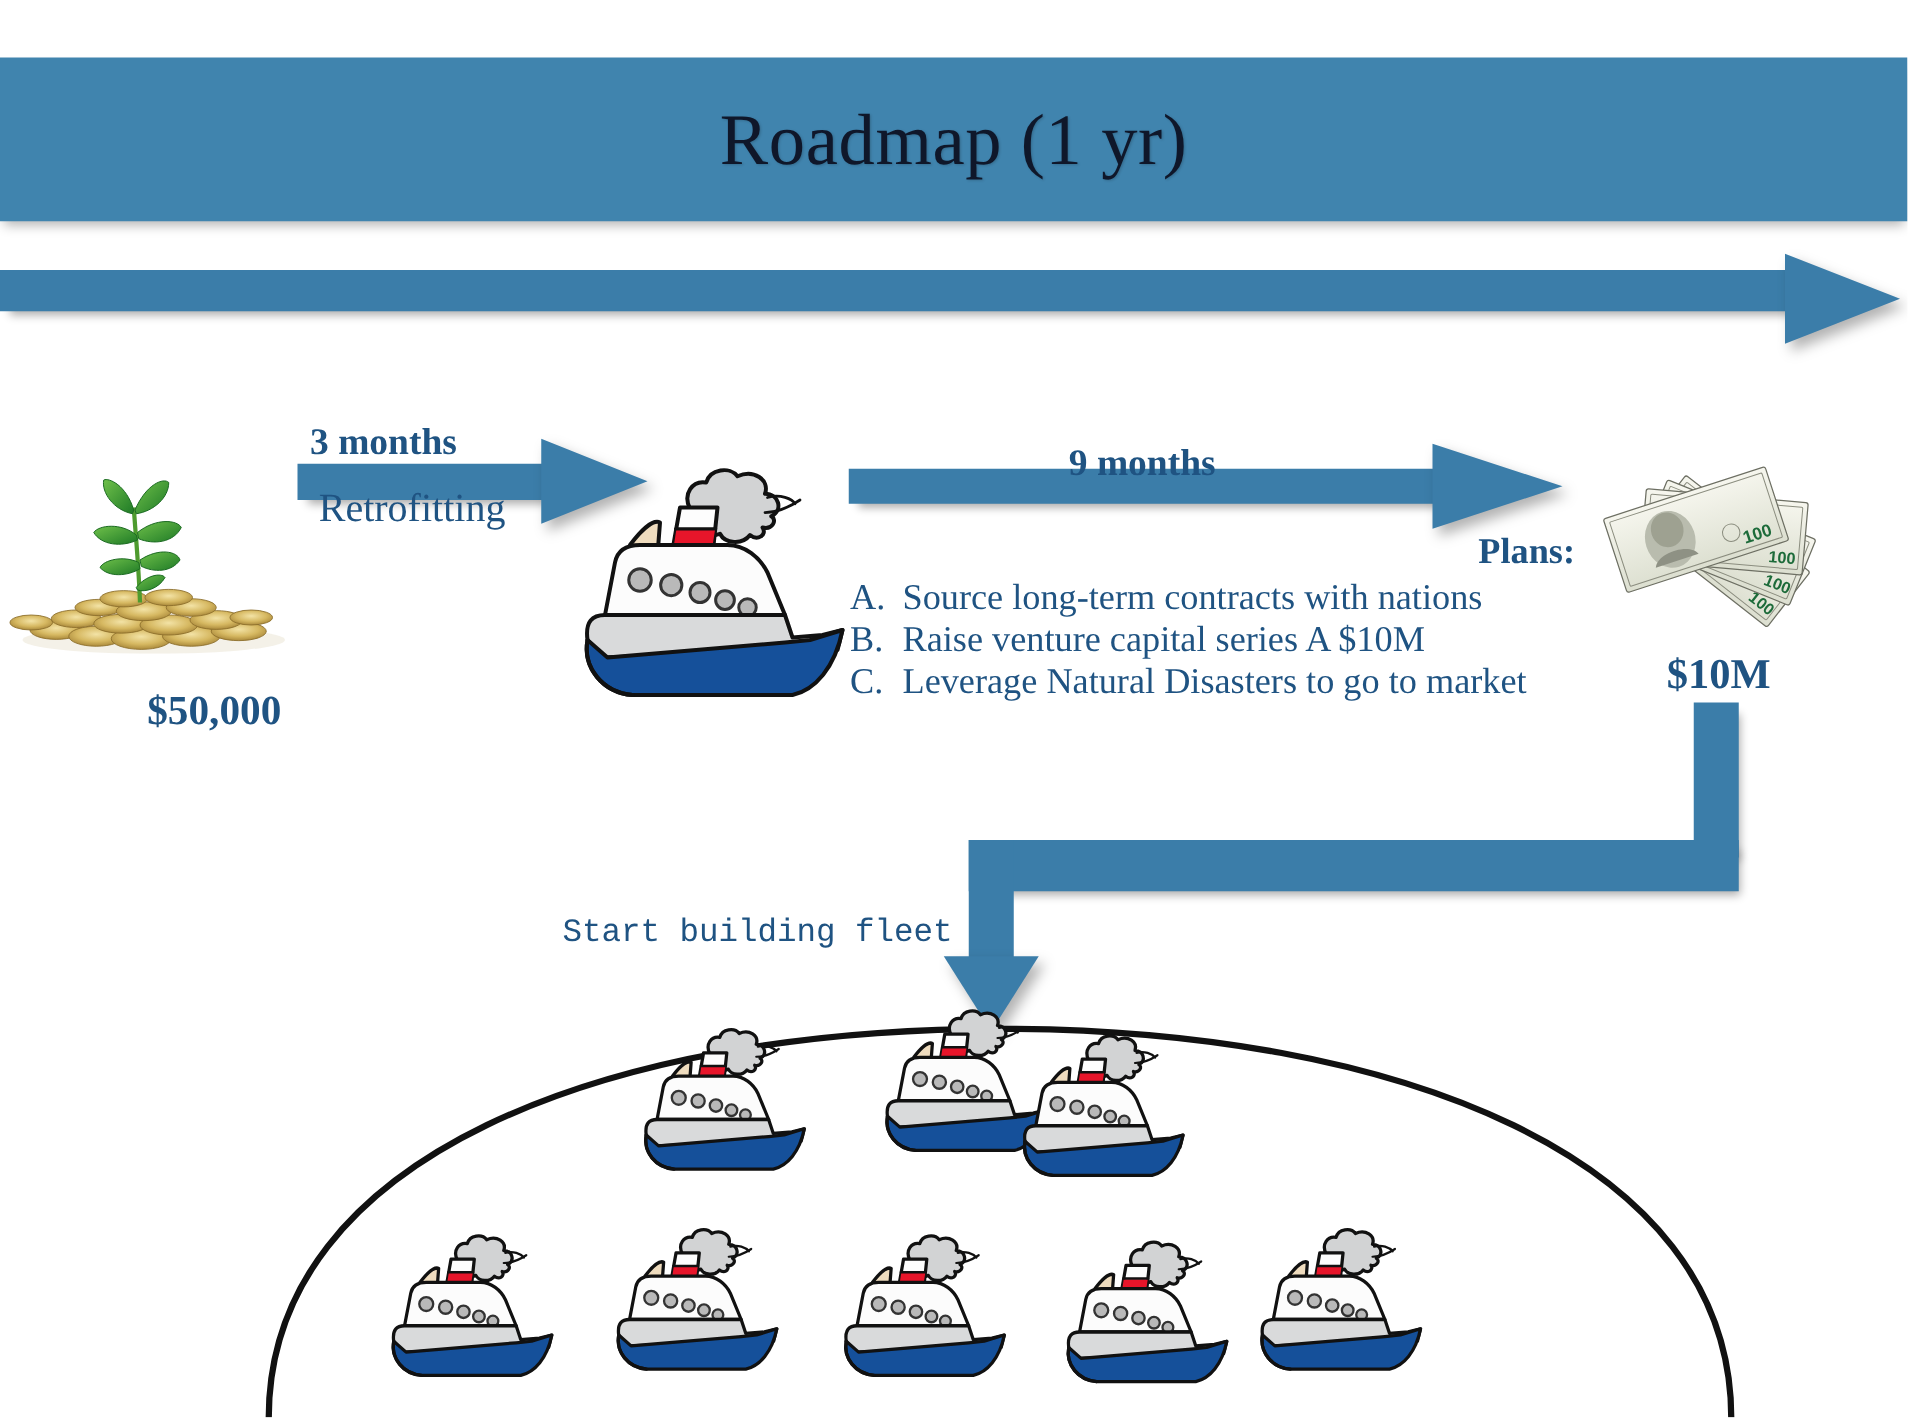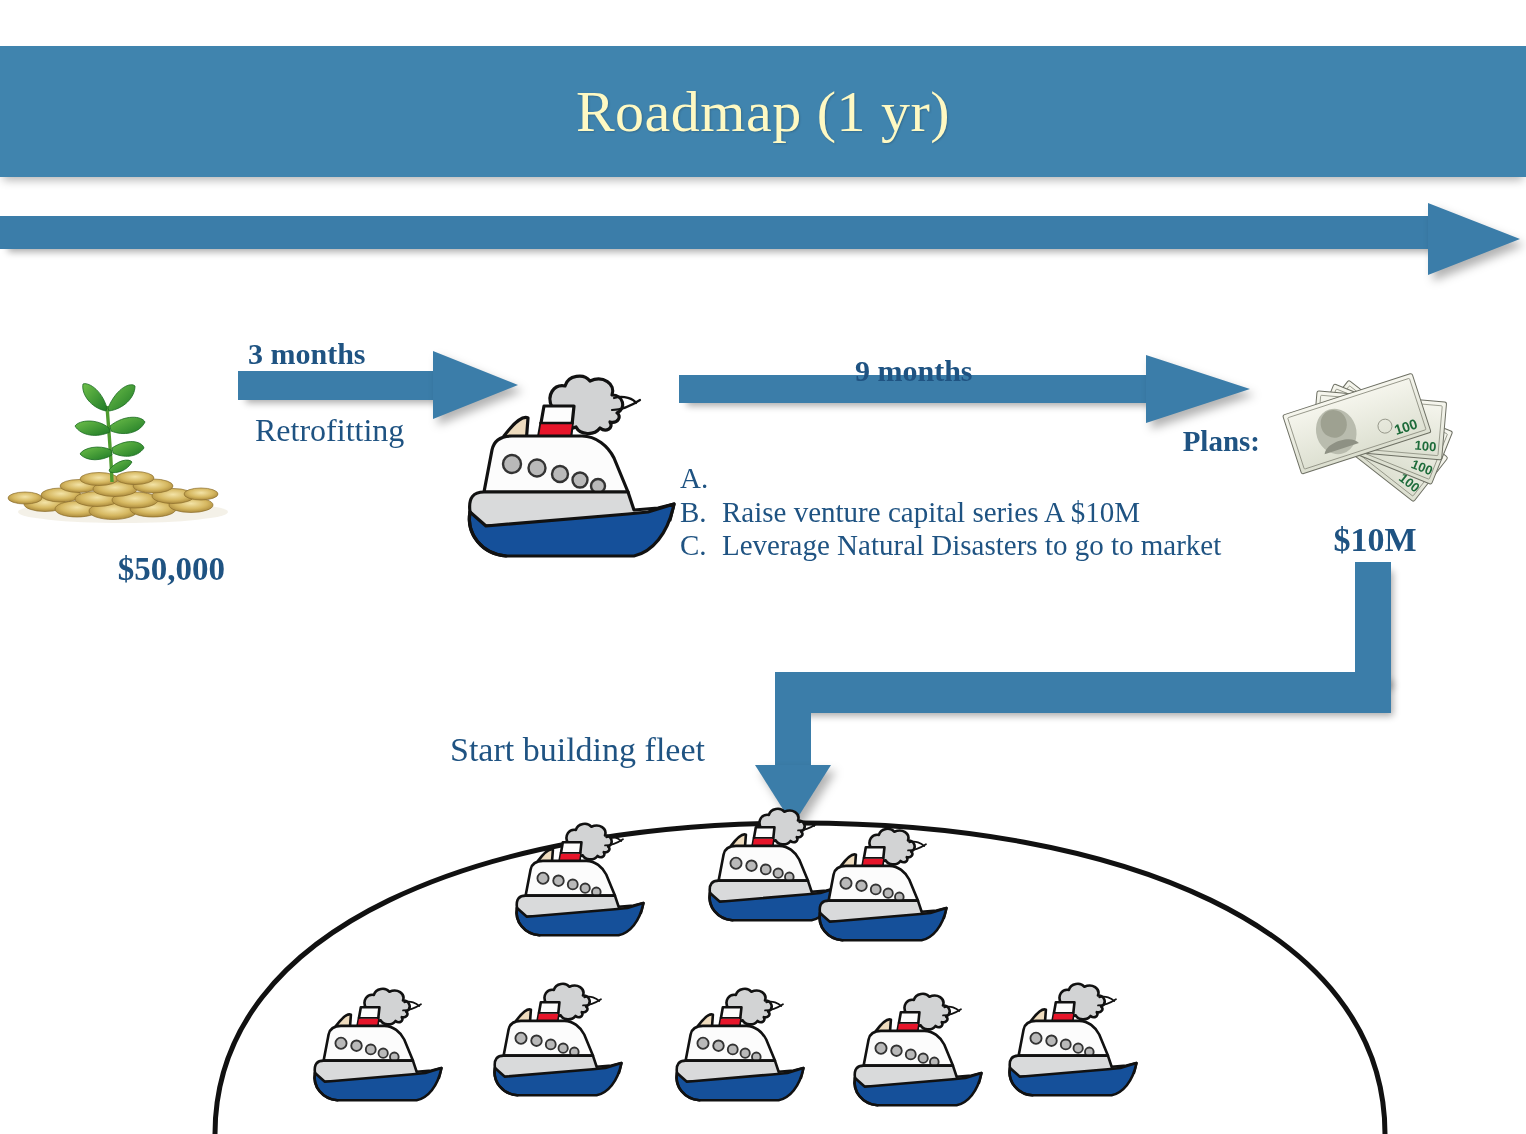--- a/index.html
+++ b/index.html
@@ -6,21 +6,21 @@
   body{width:1526px;height:1134px;position:relative;overflow:hidden;
        font-family:"Liberation Serif","DejaVu Serif",serif;}
   #slide{position:absolute;inset:0;background:#ffffff;}
 
   
   .title-bar{position:absolute;left:0;top:46px;width:1526px;height:131px;
     background:#4084ae;
     box-shadow:0 6px 9px -3px rgba(0,0,0,.30);}
   .title-bar .txt{position:absolute;left:0;top:0;width:100%;height:100%;
     display:flex;align-items:center;justify-content:center;
-    color:#fef9c3;font-size:58px;letter-spacing:.5px;
+    color:#0f172a;font-size:58px;letter-spacing:.5px;
     text-shadow:1px 1px 2px rgba(0,0,0,.18);}
 
   
   .blue{background:#3b7da9;}
   .shadow{box-shadow:5px 6px 7px -3px rgba(0,0,0,.33);}
 
   
   .tl-shaft{position:absolute;left:0;top:216px;width:1434px;height:33px;}
   .tl-head{position:absolute;left:1428px;top:203px;width:0;height:0;
     border-top:36px solid transparent;border-bottom:36px solid transparent;
@@ -51,26 +51,26 @@
     filter:drop-shadow(5px 6px 5px rgba(0,0,0,.30));}
 
   
   .lbl{position:absolute;color:#1f5382;white-space:pre;}
 
   #lbl-indiegogo{left:10px;top:272px;width:215px;font-size:42px;
      line-height:1.12;text-align:center;}
   #lbl-50k{left:10px;top:551px;width:215px;font-size:33px;
      font-weight:bold;text-align:right;}
   #lbl-3mo{left:248px;top:337px;font-size:30px;font-weight:bold;}
-  #lbl-retro{left:255px;top:412px;font-size:32px;text-align:center;}
+  #lbl-retro{left:255px;top:388px;font-size:32px;text-align:center;}
   #lbl-proto{left:465px;top:310px;font-size:42px;}
   #lbl-9mo{left:855px;top:330px;font-size:30px;font-weight:bold;margin-top:24px;}
   #lbl-10m{left:1285px;top:521px;width:180px;font-size:34px;
      font-weight:bold;text-align:center;}
-  #lbl-fleet{left:450px;top:731px;font-size:34px;}
+  #lbl-fleet{left:450px;top:731px;font-size:26px;font-family:Liberation Mono, monospace;}
 
   
   #plans{position:absolute;left:680px;top:425px;width:580px;color:#1f5382;}
   #plans .hd{text-align:right;font-size:29px;font-weight:bold;
      margin:0 0 4px 10px;}
   #plans ol{list-style:none;margin:0;padding:0;}
   #plans li{font-size:29px;line-height:1.16;display:flex;}
   #plans li .mk{width:42px;flex:0 0 42px;}
 
   
@@ -188,20 +188,21 @@
 
   <div class="a9-shaft blue shadow"></div>
   <div class="a9-head"></div>
   <div class="lbl" id="lbl-9mo">9 months</div>
 
   <div id="plans">
     <div class="hd">Plans:</div>
     <ol>
       <li>
         <span class="mk">A.</span>
+        <span>Source long-term contracts with nations</span>
       </li>
       <li>
         <span class="mk">B.</span>
         <span>Raise venture capital series A $10M</span>
       </li>
       <li>
         <span class="mk">C.</span>
         <span>Leverage Natural Disasters to go to market</span>
       </li>
     </ol>

